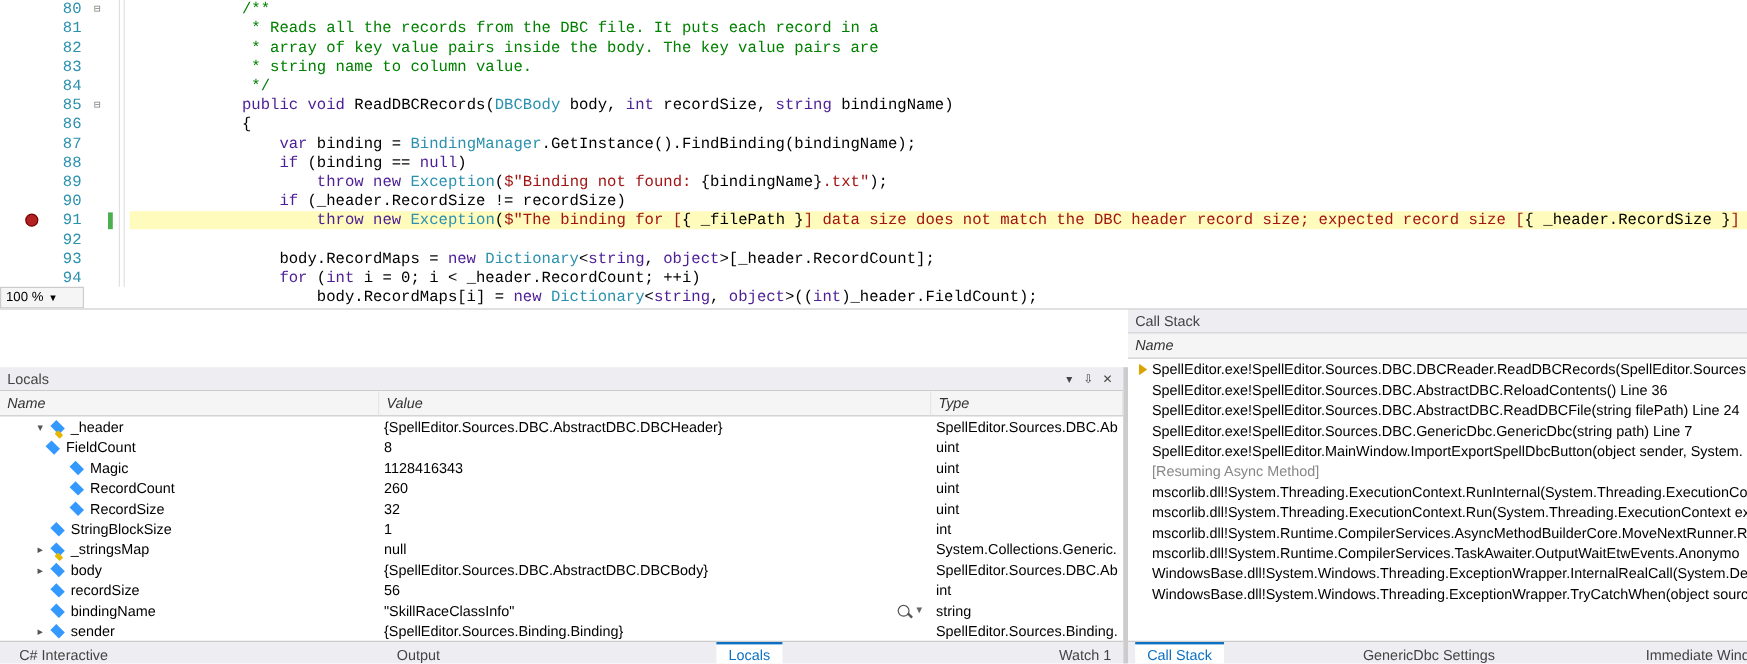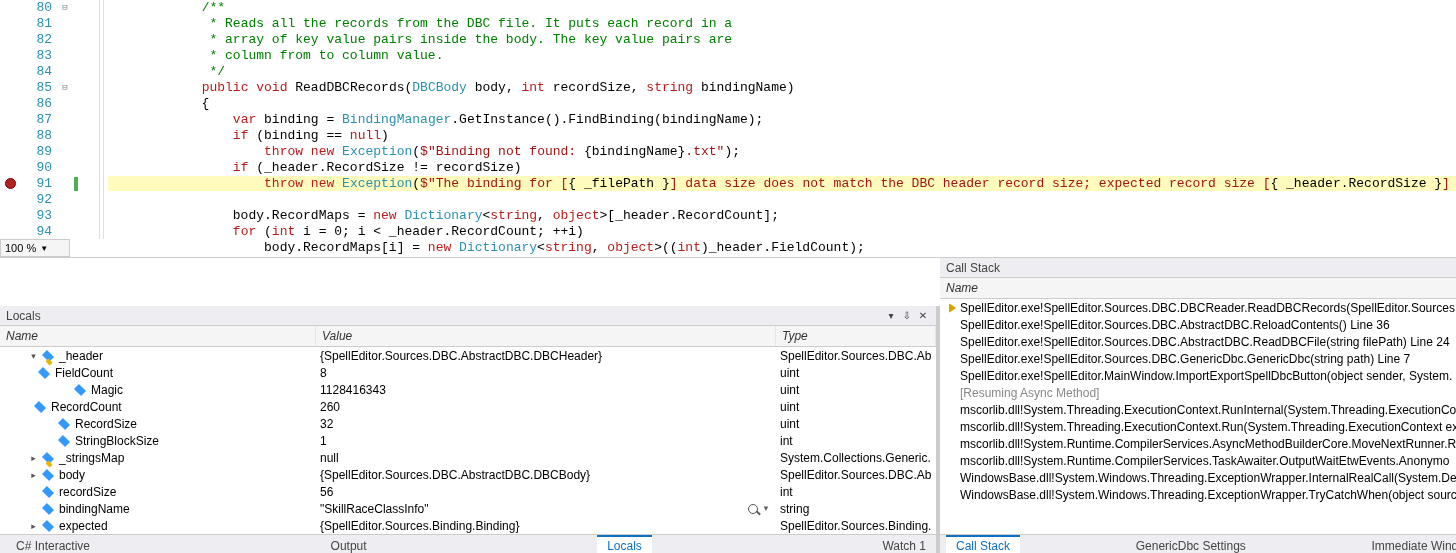--- a/index.html
+++ b/index.html
@@ -1,25 +1,25 @@
 <!DOCTYPE html>
 <html><head>
 <meta charset="utf-8">
 <style>
 * { margin: 0; padding: 0; box-sizing: border-box; }
 body { font-family: Consolas, "Courier New", monospace; font-size: 13px; background: #fff; color: #000; overflow: hidden; width: 1456px; height: 553px; display: flex; flex-direction: column; }
 .editor-area { flex: 0 0 258px; position: relative; overflow: hidden; border-bottom: 1px solid #ccc; }
-.gutter { position: absolute; left: 0; top: 0; width: 72px; background: #fff; }
+.gutter { position: absolute; left: 16px; top: 0; width: 72px; background: #fff; }
 .line { height: 16px; line-height: 16px; white-space: pre; }
 .line-num { display: inline-block; width: 38px; text-align: right; color: #2b91af; padding-right: 6px; }
 .fold-col { display: inline-block; width: 14px; text-align: center; color: #808080; font-size: 9px; vertical-align: middle; }
 .margin-col { display: inline-block; width: 20px; text-align: center; }
 .code-area { position: absolute; left: 108px; top: 0; right: 0; }
 .code-line { height: 16px; line-height: 16px; white-space: pre; }
-.kw { color: #b91c1c; }
+.kw { color: #4c1d95; }
 .type { color: #2b91af; }
 .str { color: #a31515; }
 .cmt { color: #008000; }
 .hl { background: #fffbbd; }
 .breakpoint { display: inline-block; width: 11px; height: 11px; background: #b22222; border-radius: 50%; border: 1px solid #7a0000; vertical-align: middle; }
 .exec-bar { display: inline-block; width: 4px; height: 14px; background: #4caf50; vertical-align: middle; margin-left: 2px; }
 .zoom-bar { position: absolute; left: 0; bottom: 0; width: 70px; height: 18px; background: #f5f5f5; border: 1px solid #ccc; font-family: "Segoe UI", sans-serif; font-size: 11px; display: flex; align-items: center; padding: 0 4px; }
 .zoom-bar .drop { margin-left: 4px; font-size: 8px; }
 .vline { position: absolute; top: 0; bottom: 18px; width: 1px; background: #e0e0e0; }
 
@@ -76,21 +76,21 @@
       <div class="line"><span class="margin-col"><span class="breakpoint"></span></span><span class="line-num">91</span><span class="fold-col"></span><span class="exec-bar"></span></div>
       <div class="line"><span class="margin-col"></span><span class="line-num">92</span><span class="fold-col"></span></div>
       <div class="line"><span class="margin-col"></span><span class="line-num">93</span><span class="fold-col"></span></div>
       <div class="line"><span class="margin-col"></span><span class="line-num">94</span><span class="fold-col"></span></div>
       <div class="line"><span class="margin-col"></span><span class="line-num">95</span><span class="fold-col"></span></div>
     </div>
   <div class="code-area" id="code">
       <div class="code-line">            <span class="cmt">/**</span></div>
       <div class="code-line">             <span class="cmt">* Reads all the records from the DBC file. It puts each record in a</span></div>
       <div class="code-line">             <span class="cmt">* array of key value pairs inside the body. The key value pairs are</span></div>
-      <div class="code-line">             <span class="cmt">* column from to column value.</span></div>
+      <div class="code-line">             <span class="cmt">* string name to column value.</span></div>
       <div class="code-line">             <span class="cmt">*/</span></div>
       <div class="code-line">            <span class="kw">public</span> <span class="kw">void</span> ReadDBCRecords(<span class="type">DBCBody</span> body, <span class="kw">int</span> recordSize, <span class="kw">string</span> bindingName)</div>
       <div class="code-line">            {</div>
       <div class="code-line">                <span class="kw">var</span> binding = <span class="type">BindingManager</span>.GetInstance().FindBinding(bindingName);</div>
       <div class="code-line">                <span class="kw">if</span> (binding == <span class="kw">null</span>)</div>
       <div class="code-line">                    <span class="kw">throw</span> <span class="kw">new</span> <span class="type">Exception</span>(<span class="str">$"Binding not found: </span>{bindingName}<span class="str">.txt"</span>);</div>
       <div class="code-line">                <span class="kw">if</span> (_header.RecordSize != recordSize)</div>
       <div class="code-line"><span class="hl">                    <span class="kw">throw</span> <span class="kw">new</span> <span class="type">Exception</span>(<span class="str">$"The binding for [</span>{ _filePath }<span class="str">] data size does not match the DBC header record size; expected record size [</span>{ _header.RecordSize }<span class="str">] got [</span>{ recordSize });</span></div>
       <div class="code-line"></div>
       <div class="code-line">                body.RecordMaps = <span class="kw">new</span> <span class="type">Dictionary</span>&lt;<span class="kw">string</span>, <span class="kw">object</span>&gt;[_header.RecordCount];</div>
@@ -137,34 +137,34 @@
               <span class="cube"></span>
             </span>
             <span>FieldCount</span>
           </div>
           <div class="local-value-cell">
             <span>8</span>
           </div>
           <div class="local-type-cell">uint</div>
         </div>
         <div class="local-row">
-          <div class="local-name-cell" style="padding-left:60px">
+          <div class="local-name-cell" style="padding-left:44px">
             <span class="expander"></span>
             <span class="var-icon">
               <span class="cube"></span>
             </span>
             <span>Magic</span>
           </div>
           <div class="local-value-cell">
             <span>1128416343</span>
           </div>
           <div class="local-type-cell">uint</div>
         </div>
         <div class="local-row">
-          <div class="local-name-cell" style="padding-left:20px">
+          <div class="local-name-cell" style="padding-left:44px">
             <span class="expander"></span>
             <span class="var-icon">
               <span class="cube"></span>
             </span>
             <span>RecordCount</span>
           </div>
           <div class="local-value-cell">
             <span>260</span>
           </div>
           <div class="local-type-cell">uint</div>
@@ -176,21 +176,21 @@
               <span class="cube"></span>
             </span>
             <span>RecordSize</span>
           </div>
           <div class="local-value-cell">
             <span>32</span>
           </div>
           <div class="local-type-cell">uint</div>
         </div>
         <div class="local-row">
-          <div class="local-name-cell" style="padding-left:44px">
+          <div class="local-name-cell" style="padding-left:28px">
             <span class="expander"></span>
             <span class="var-icon">
               <span class="cube"></span>
             </span>
             <span>StringBlockSize</span>
           </div>
           <div class="local-value-cell">
             <span>1</span>
           </div>
           <div class="local-type-cell">int</div>
@@ -250,21 +250,21 @@
             </span>
           </div>
           <div class="local-type-cell">string</div>
         </div>
         <div class="local-row">
           <div class="local-name-cell" style="padding-left:28px">
             <span class="expander">▸</span>
             <span class="var-icon">
               <span class="cube"></span>
             </span>
-            <span>expected</span>
+            <span>sender</span>
           </div>
           <div class="local-value-cell">
             <span>{SpellEditor.Sources.Binding.Binding}</span>
           </div>
           <div class="local-type-cell">SpellEditor.Sources.Binding.</div>
         </div>
       </div>
     <div class="tabs-bar" id="locals-tabs">
         <div class="tab">C# Interactive</div>
         <div class="tab">Output</div>

